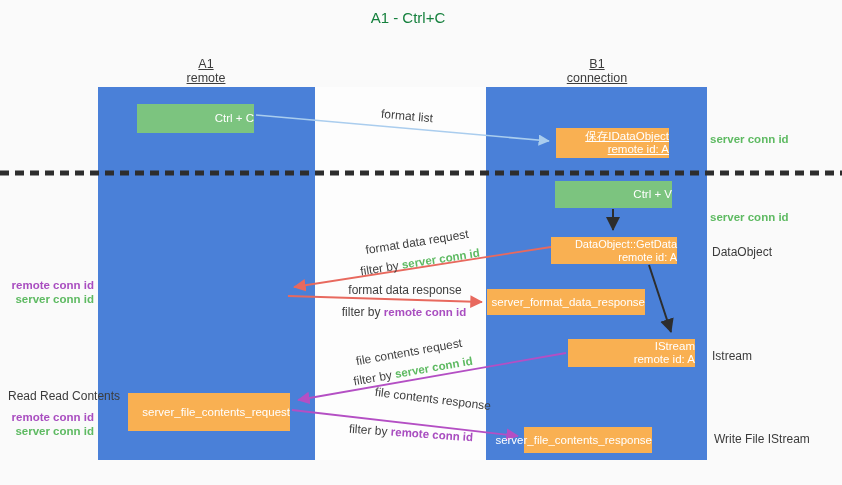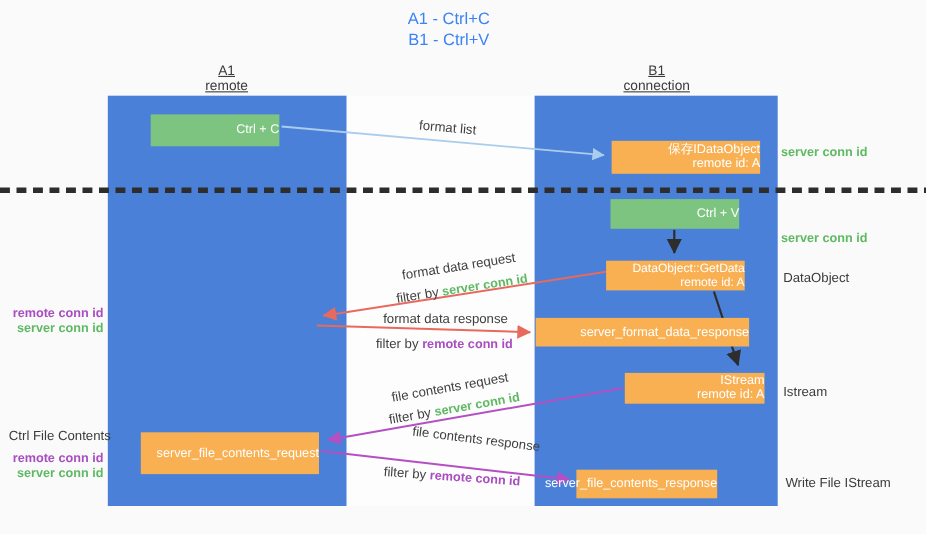--- a/index.html
+++ b/index.html
@@ -4,21 +4,21 @@
 <style>
   html,body{margin:0;padding:0;background:#f7f7f7;}
   #stage{
     position:relative;width:842px;height:485px;overflow:hidden;
     background:#fafafa;
     font-family:"Liberation Sans","DejaVu Sans",sans-serif;
     color:#3b3b3b;
   }
   .band{position:absolute;background:#fdfdfd;z-index:0;}
   .col{position:absolute;background:#4a80d8;z-index:1;}
-  .title{position:absolute;text-align:center;font-size:15px;color:#3b82f6;line-height:19px;z-index:3;}
+  .title{position:absolute;text-align:center;font-size:15px;color:#15803d;line-height:19px;z-index:3;}
   .lane-header{position:absolute;text-align:center;font-size:12.5px;color:#3c3c3c;line-height:14px;z-index:3;text-decoration:underline;}
   .box{
     position:absolute;z-index:3;display:flex;flex-direction:column;
     align-items:flex-end;justify-content:center;text-align:center;
     color:#ffffff;font-size:11.5px;line-height:13px;white-space:nowrap;
   }
   .green-box{background:#7cc47f;}
   .orange-box{background:#f9b052;}
   .edge-label{
     position:absolute;z-index:3;font-size:12px;color:#3f3f3f;white-space:nowrap;
@@ -32,21 +32,20 @@
 </style>
 </head>
 <body>
 
 <div id="stage">
 
   <div class="band" style="left:315px;top:87px;width:171px;height:373px;"></div>
 
   <div class="title" style="left:308px;top:8px;width:200px;">
     <div>A1 - Ctrl+C</div>
-    <div>B1 - Ctrl+V</div>
   </div>
 
   <div class="lane-header" style="left:156px;top:57px;width:100px;">
     <div>A1</div>
     <div>remote</div>
   </div>
   <div class="lane-header" style="left:547px;top:57px;width:100px;">
     <div>B1</div>
     <div>connection</div>
   </div>
@@ -75,32 +74,32 @@
     <line x1="649" y1="265" x2="671" y2="332" stroke="#2d2d2d" stroke-width="2" marker-end="url(#ah-black)"></line>
     <line x1="551" y1="247" x2="294" y2="287" stroke="#e8695e" stroke-width="1.8" marker-end="url(#ah-red)"></line>
     <line x1="288" y1="296" x2="482" y2="302" stroke="#e8695e" stroke-width="1.8" marker-end="url(#ah-red)"></line>
     <line x1="566" y1="353" x2="298" y2="400" stroke="#b44fc4" stroke-width="1.8" marker-end="url(#ah-purple)"></line>
     <line x1="292" y1="410" x2="518" y2="436" stroke="#b44fc4" stroke-width="1.8" marker-end="url(#ah-purple)"></line>
   </svg>
 
   <div class="box green-box" style="left:137px;top:104px;width:117px;height:29px;">
     <span>Ctrl + C</span>
   </div>
-  <div class="box orange-box" style="left:556px;top:128px;width:135px;height:30px;">
+  <div class="box orange-box" style="left:556px;top:128px;width:113px;height:30px;text-decoration:underline;">
     <span>保存IDataObject</span>
     <span>remote id: A</span>
   </div>
   <div class="box green-box" style="left:555px;top:181px;width:117px;height:27px;">
     <span>Ctrl + V</span>
   </div>
   <div class="box orange-box" style="left:551px;top:237px;width:126px;height:27px;font-size:11px;">
     <span>DataObject::GetData</span>
     <span>remote id: A</span>
   </div>
-  <div class="box orange-box" style="left:487px;top:289px;width:158px;height:26px;padding-left:36px;">
+  <div class="box orange-box" style="left:487px;top:289px;width:158px;height:26px;">
     <span>server_format_data_response</span>
   </div>
   <div class="box orange-box" style="left:568px;top:339px;width:127px;height:28px;">
     <span>IStream</span>
     <span>remote id: A</span>
   </div>
   <div class="box orange-box" style="left:128px;top:393px;width:162px;height:38px;">
     <span>server_file_contents_request</span>
   </div>
   <div class="box orange-box" style="left:524px;top:427px;width:128px;height:26px;">
@@ -136,19 +135,19 @@
   <div class="ann green-t" style="left:710px;top:133px;">server conn id</div>
   <div class="ann green-t" style="left:710px;top:211px;">server conn id</div>
   <div class="ann" style="left:712px;top:245px;">DataObject</div>
   <div class="ann" style="left:712px;top:349px;">Istream</div>
   <div class="ann" style="left:714px;top:432px;">Write File IStream</div>
 
   <div class="ann right-align" style="left:0px;top:278px;width:94px;">
     <div class="purple-t">remote conn id</div>
     <div class="green-t">server conn id</div>
   </div>
-  <div class="ann" style="left:8px;top:389px;">Ctrl File Contents</div>
+  <div class="ann" style="left:8px;top:389px;">Read Read Contents</div>
   <div class="ann right-align" style="left:0px;top:410px;width:94px;">
     <div class="purple-t">remote conn id</div>
     <div class="green-t">server conn id</div>
   </div>
 
 </div>
 
 </body></html>

